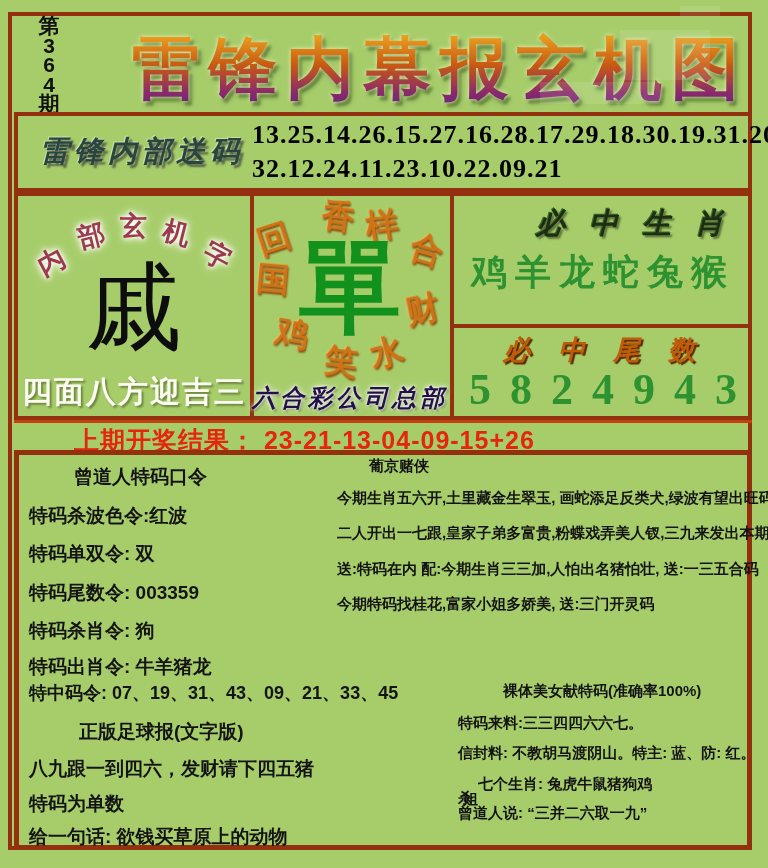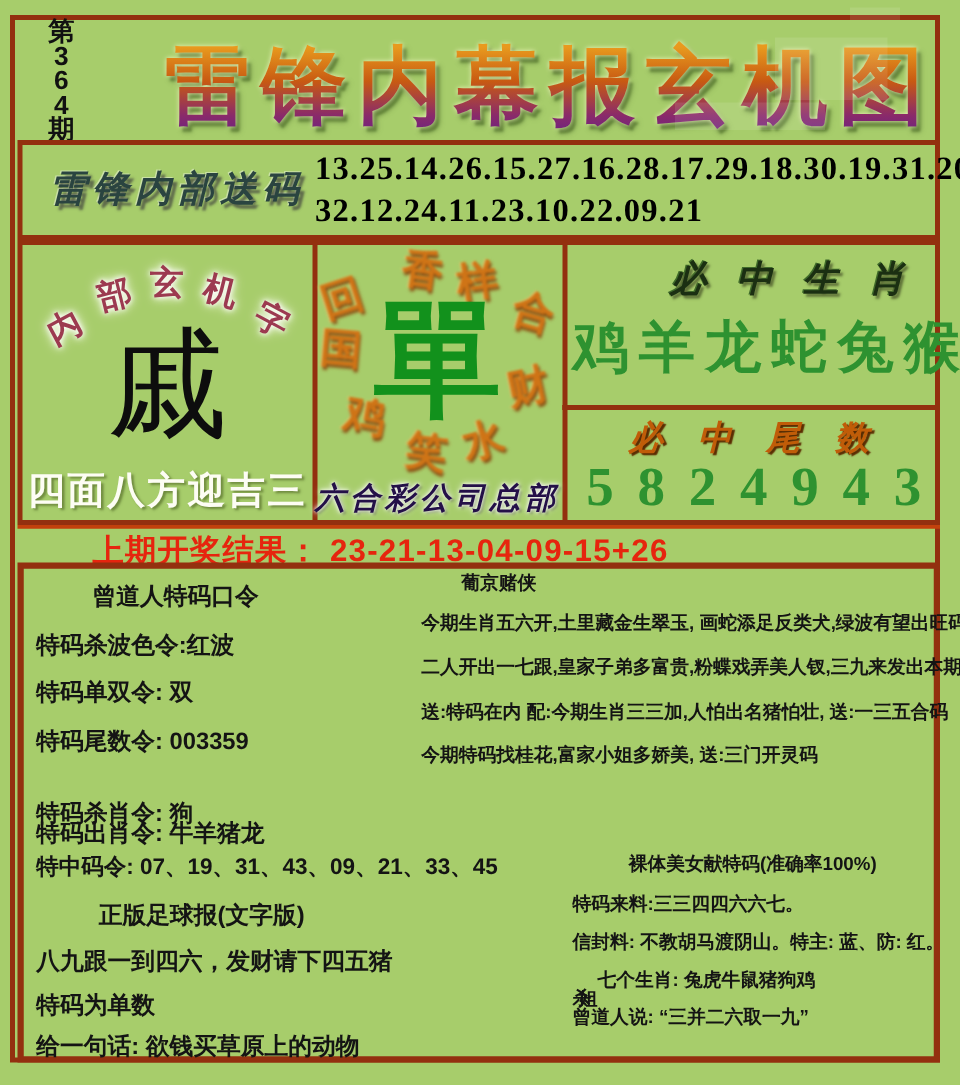--- a/index.html
+++ b/index.html
@@ -44,21 +44,21 @@
          transform:translate(-50%,-50%);}
   .dan{position:absolute;left:0;top:24px;width:100%;text-align:center;
          font-family:"Liberation Serif",serif;font-weight:bold;font-size:102px;color:#12911c;}
   .hq-footer{position:absolute;left:0;top:186px;width:100%;text-align:center;
          font-weight:bold;font-style:italic;font-size:24px;letter-spacing:4px;color:#241048;
          text-shadow:0 0 3px #fff,0 0 6px #fff,2px 2px 2px rgba(0,0,0,.35);white-space:nowrap;}
   
   .script-label{position:absolute;left:0;width:100%;text-align:center;font-weight:bold;
          font-style:italic;font-size:29px;white-space:nowrap;}
   .zodiac-val{position:absolute;left:0;top:52px;width:100%;text-align:center;
-         font-family:"Liberation Serif",serif;font-weight:bold;font-size:45px;
+         font-family:"Liberation Serif",serif;font-weight:bold;font-size:36px;
          letter-spacing:8px;color:#2e9230;white-space:nowrap;text-indent:8px;}
   .tail-val{position:absolute;left:0;top:36px;width:100%;text-align:center;
          font-family:"Liberation Serif",serif;font-weight:bold;font-size:44px;
          letter-spacing:19px;color:#2e9230;white-space:nowrap;text-indent:19px;}
   
   .band{position:absolute;left:14px;top:420px;width:738px;height:30px;
         border-top:3px solid #c2410c;box-sizing:border-box;}
   .band-text{position:absolute;left:60px;top:1px;font-weight:bold;font-size:25px;
         color:#e6250e;white-space:nowrap;letter-spacing:1px;}
   
@@ -132,21 +132,21 @@
       <span>23-21-13-04-09-15+26</span>
     </div>
   </div>
 
   <div class="box" style="left:14px;top:450px;width:738px;height:400px;border-width:5px;">
 
     <div class="line" style="left:55px;top:9px;">曾道人特码口令</div>
     <div class="line" style="left:10px;top:48px;">特码杀波色令:红波</div>
     <div class="line" style="left:10px;top:86px;">特码单双令: 双</div>
     <div class="line" style="left:10px;top:125px;">特码尾数令: 003359</div>
-    <div class="line" style="left:10px;top:163px;margin-top:20px;">特码杀肖令: 狗</div>
+    <div class="line" style="left:10px;top:163px;">特码杀肖令: 狗</div>
     <div class="line" style="left:10px;top:199px;">特码出肖令: 牛羊猪龙</div>
     <div class="line" style="left:10px;top:226px;font-size:18px;">特中码令: 07、19、31、43、09、21、33、45</div>
     <div class="line" style="left:60px;top:264px;">正版足球报(文字版)</div>
     <div class="line" style="left:10px;top:301px;">八九跟一到四六，发财请下四五猪</div>
     <div class="line" style="left:10px;top:336px;">特码为单数</div>
     <div class="line" style="left:10px;top:369px;">给一句话: 欲钱买草原上的动物</div>
 
     <div class="rline" style="left:350px;top:2px;">葡京赌侠</div>
     <div class="rline" style="left:318px;top:34px;">今期生肖五六开,土里藏金生翠玉, 画蛇添足反类犬,绿波有望出旺码</div>
     <div class="rline" style="left:318px;top:69px;">二人开出一七跟,皇家子弟多富贵,粉蝶戏弄美人钗,三九来发出本期</div>

